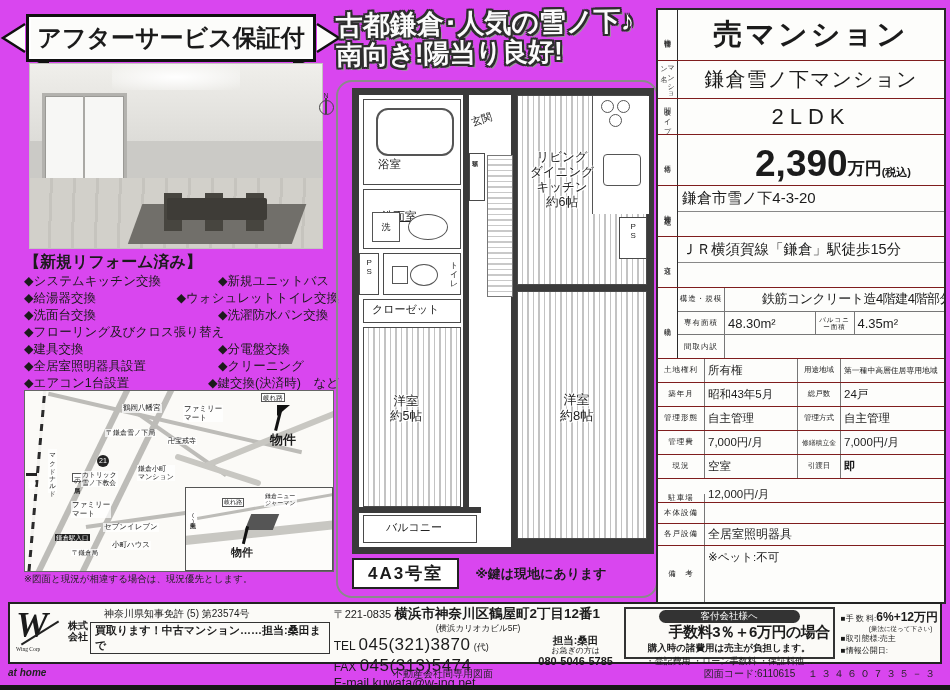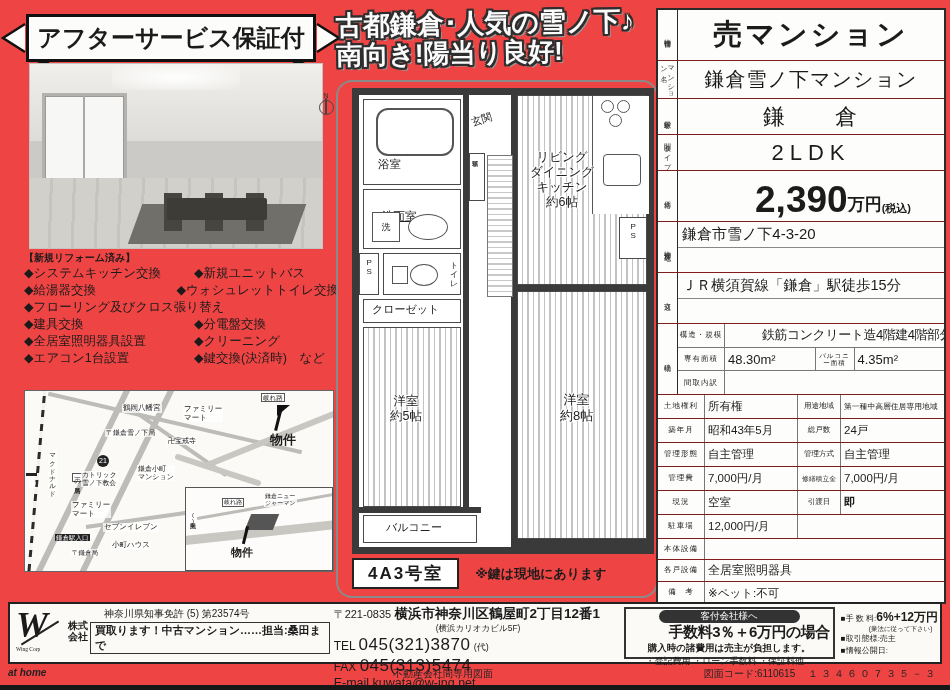--- a/index.html
+++ b/index.html
@@ -1,16 +1,16 @@
 <!DOCTYPE html>
 <html><head>
 <meta charset="utf-8">
 <style>
   html,body{margin:0;padding:0;}
-  #page{position:relative;width:950px;height:690px;background:#ef4444;overflow:hidden;
+  #page{position:relative;width:950px;height:690px;background:#d946ef;overflow:hidden;
         font-family:"Liberation Sans","DejaVu Sans",sans-serif;color:#1b1b1b;}
   
   #banner{position:absolute;left:26px;top:14px;width:284px;height:42px;border:3px solid #111;
           background:#fcfcfa;display:flex;align-items:center;justify-content:center;
           font-size:24px;font-weight:900;letter-spacing:0;box-shadow:inset 0 0 0 2px #fff;}
   .tail{position:absolute;top:4px;}
   .tail.l{left:-30px;} .tail.r{right:-30px;}
   .fold{position:absolute;bottom:-9px;width:18px;height:9px;background:#111;}
   .fold.l{left:2px;clip-path:polygon(0 0,100% 0,100% 100%);}
   .fold.r{right:2px;clip-path:polygon(0 0,100% 0,0 100%);}
@@ -30,22 +30,22 @@
   .ph-window{position:absolute;left:4%;top:16%;width:27%;height:46%;background:#f7f7f5;border:3px solid #b3b2ae;
              box-shadow:inset 0 0 0 1px #9a9995;}
   .ph-window:after{content:"";position:absolute;left:48%;top:0;bottom:0;width:2px;background:#aaa9a5;}
   .ph-floor{position:absolute;left:0;right:0;bottom:0;height:38%;
             background:repeating-linear-gradient(92deg,#d2d0ca 0 20px,#c6c4be 20px 23px);}
   .ph-rug{position:absolute;left:36%;bottom:2%;width:56%;height:22%;background:#716f6a;transform:skewX(-20deg);}
   .ph-table{position:absolute;left:47%;bottom:15%;width:34%;height:12%;background:#3e3c37;border-radius:2px;}
   .ph-chair{position:absolute;bottom:9%;width:6%;height:21%;background:#47453f;}
   
   #reform{position:absolute;left:24px;top:251px;width:315px;font-size:12.5px;line-height:1.36;white-space:nowrap;}
-  #reform .title{font-size:10px;font-weight:bold;}
-  .rrow{display:flex;}
+  #reform .title{font-size:16px;font-weight:bold;}
+  .rrow{display:flex;gap:24px;}
   .rrow .cl{width:170px;} .rrow .cr{flex:1;}
   
   #map{position:absolute;left:24px;top:390px;width:308px;height:180px;border:1px solid #666;
        background:#fbfaf7;overflow:hidden;font-size:7.5px;line-height:1.15;}
   .road{position:absolute;background:#bdbcb8;}
   .rail{position:absolute;left:10px;top:-6px;width:3px;height:200px;
         background:repeating-linear-gradient(0deg,#2b2b2b 0 7px,#f2f1ee 7px 14px);transform:rotate(5deg);}
   .river{position:absolute;background:#c8c7c2;border-radius:5px;}
   .mlabel{position:absolute;background:rgba(255,255,255,.75);padding:0 1px;}
   .mvert{writing-mode:vertical-rl;text-orientation:upright;}
@@ -176,20 +176,24 @@
     <div class="title">【新規リフォーム済み】</div>
     <div class="rrow">
         <span class="cl">◆システムキッチン交換</span>
         <span class="cr">◆新規ユニットバス</span>
       </div>
     <div class="rrow">
         <span class="cl">◆給湯器交換</span>
         <span class="cr">◆ウォシュレットトイレ交換</span>
       </div>
     <div class="rrow">
+        <span class="cl">◆洗面台交換</span>
+        <span class="cr">◆洗濯防水パン交換</span>
+      </div>
+    <div class="rrow">
         <span class="cl">◆フローリング及びクロス張り替え</span>
         <span class="cr"></span>
       </div>
     <div class="rrow">
         <span class="cl">◆建具交換</span>
         <span class="cr">◆分電盤交換</span>
       </div>
     <div class="rrow">
         <span class="cl">◆全居室照明器具設置</span>
         <span class="cr">◆クリーニング</span>
@@ -249,20 +253,21 @@
       <div class="mlabel mbox" style="left:36px;top:10px;font-size:6px;">岐れ路</div>
       <div class="mlabel" style="left:78px;top:5px;font-size:6px;">
         <div>鎌倉ニュー</div>
         <div>ジャーマン</div>
       </div>
       <div style="position:absolute;left:62px;top:26px;width:28px;height:16px;background:#555;transform:skewX(-22deg);"></div>
       <div class="flagpole" style="left:58px;top:38px;height:18px;"></div>
       <div class="mlabel property" style="left:44px;top:58px;font-size:11px;">物件</div>
     </div>
   </div>
+  <div id="map-note">※図面と現況が相違する場合は、現況優先とします。</div>
 
   <div id="plan-outline"></div>
   <div id="compass">
     <div>N</div>
     <div class="circ"></div>
   </div>
 
   <div id="plan">
 
     <div class="wall" style="left:104px;top:0;width:6px;height:418px;"></div>
@@ -345,24 +350,20 @@
   <div id="spec">
     <div class="srow" style="height:50px;">
       <div class="slabel">物件種目</div>
       <div class="sval" style="font-size:29px;font-weight:900;letter-spacing:3px;">売マンション</div>
     </div>
     <div class="srow" style="height:37px;">
       <div class="slabel">マンション名</div>
       <div class="sval" style="font-size:20px;letter-spacing:1px;">鎌倉雪ノ下マンション</div>
     </div>
     <div class="srow" style="height:35px;">
-      <div class="slabel">最寄駅</div>
-      <div class="sval" style="font-size:22px;letter-spacing:2px;">鎌　　倉</div>
-    </div>
-    <div class="srow" style="height:35px;">
       <div class="slabel">間取タイプ</div>
       <div class="sval" style="font-size:22px;letter-spacing:6px;">2LDK</div>
     </div>
     <div class="srow" style="height:50px;gap:44px;">
       <div class="slabel">価格</div>
       <div class="sval" style="align-items:flex-end;padding-bottom:5px;">
         <span style="font-size:37px;font-weight:900;line-height:0.9;">2,390</span>
         <span style="font-size:17px;font-weight:bold;">万円</span>
         <span style="font-size:11px;font-weight:bold;">(税込)</span>
       </div>
@@ -433,21 +434,21 @@
       </div>
     </div>
     <div class="srow" style="height:23px;">
       <div class="plabel">現況</div>
       <div class="pval">空室</div>
       <div class="pright">
         <div class="plabel">引渡日</div>
         <div class="pval" style="font-weight:bold;">即</div>
       </div>
     </div>
-    <div class="srow" style="height:23px;">
+    <div class="srow" style="height:23px;align-items:flex-end;">
       <div class="plabel">駐車場</div>
       <div class="pval">12,000円/月</div>
       <div class="pright">
           <div class="pval"></div>
         </div>
     </div>
     <div class="srow" style="height:20px;">
       <div class="plabel">本体設備</div>
       <div class="pval"></div>
     </div>
@@ -492,20 +493,25 @@
           </div>
           <div>
             <span class="f-tel">FAX</span>
             <span class="f-telnum">045(313)5474</span>
           </div>
           <div class="f-email">
             <span>E-mail</span>
             <span>kuwata@w-ing.net</span>
           </div>
         </div>
+        <div class="f-contact">
+          <div>担当:桑田</div>
+          <div class="f-urgent">お急ぎの方は</div>
+          <div class="f-mobile">080-5046-5785</div>
+        </div>
       </div>
     </div>
     <div class="f-agent">
       <div class="pill">客付会社様へ</div>
       <div class="big">手数料3％＋6万円の場合</div>
       <div class="s1">購入時の諸費用は売主が負担します。</div>
       <div class="s2">・登記費用 ・ローン手数料 ・保証料他…</div>
     </div>
     <div class="f-notes">
       <div>

